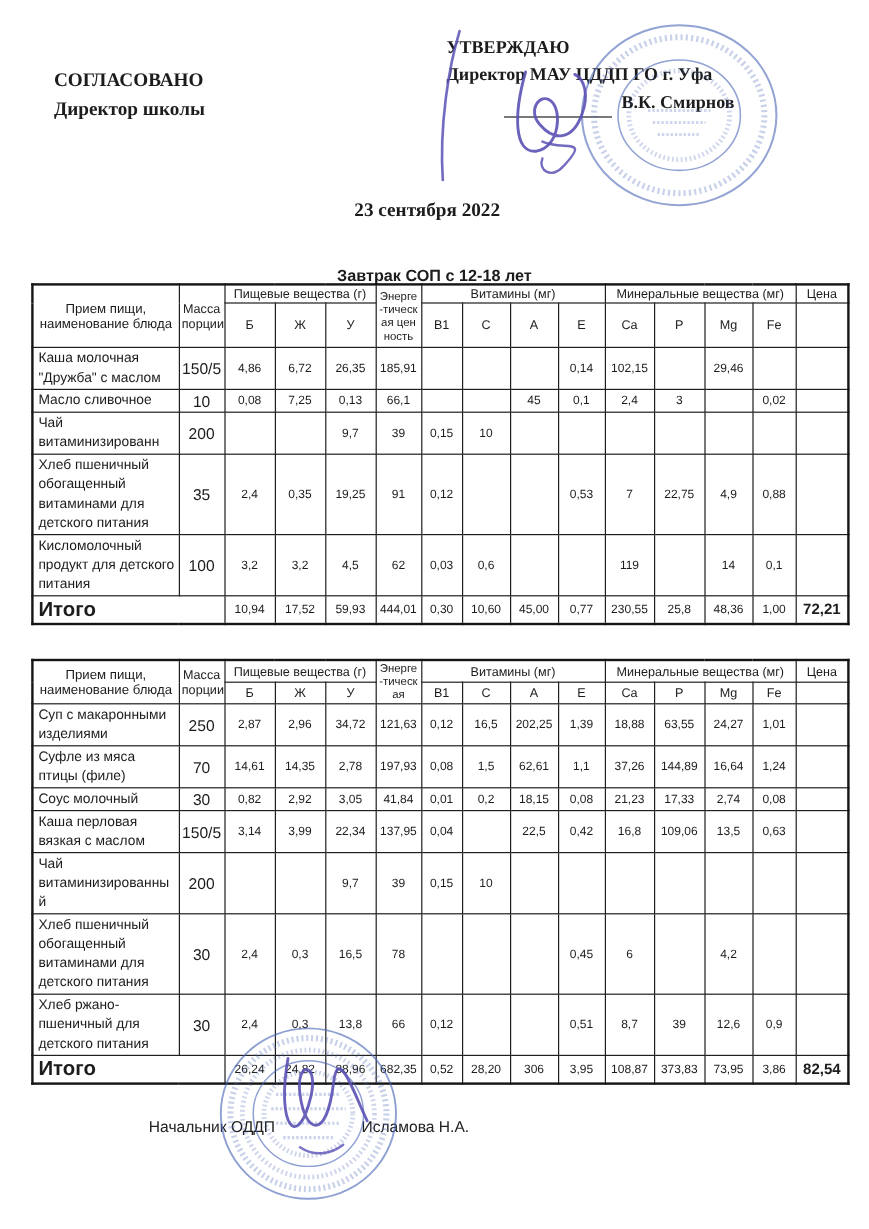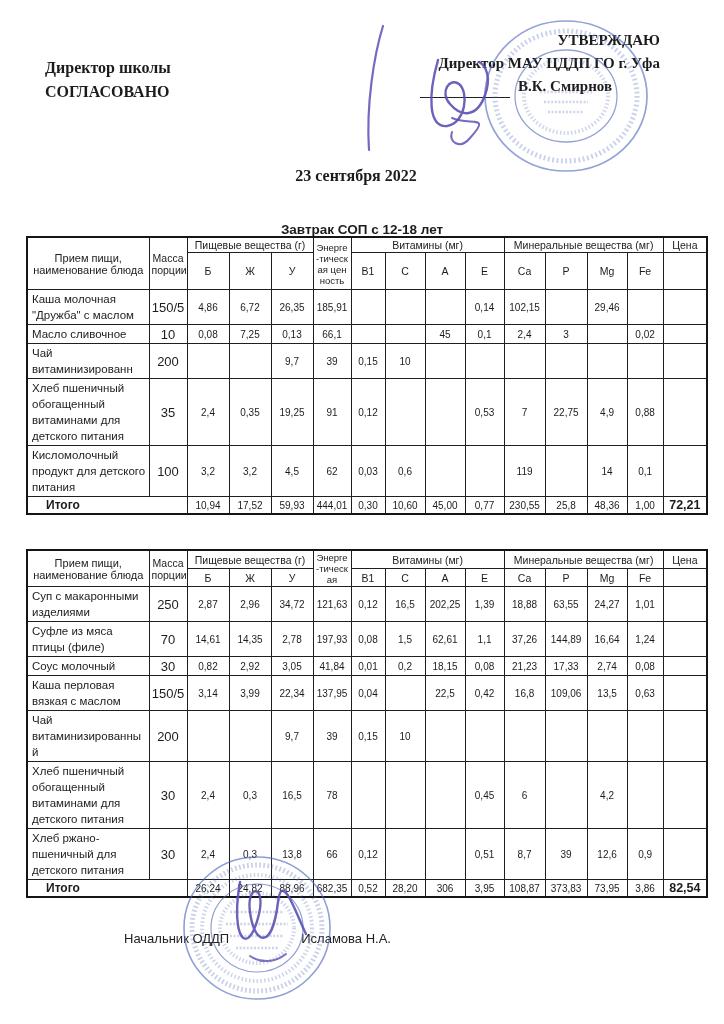--- a/index.html
+++ b/index.html
@@ -12,21 +12,21 @@
 
   
   .agreed {
     position:absolute; left:45px; top:56px;
     font-family:"Liberation Serif", serif; font-weight:bold;
     font-size:16px; line-height:24px;
   }
   .approved {
     position:absolute; left:372px; top:29px; width:288px;
     font-family:"Liberation Serif", serif; font-weight:bold;
-    font-size:15px; line-height:23px; text-align:right;
+    font-size:15px; line-height:23px; text-align:left;
   }
   .approved .sig-row { display:flex; justify-content:center; align-items:flex-end; gap:8px; }
   .underscore { display:inline-block; width:90px; height:15px; border-bottom:1.6px solid #222; }
 
   .doc-title {
     position:absolute; top:122px; left:0; width:724px; text-align:center;
     font-family:"Liberation Serif", serif; font-weight:bold; font-size:16px;
   }
   .doc-date {
     position:absolute; top:167px; left:0; width:712px; text-align:center;
@@ -52,40 +52,40 @@
   .energy-inner { font-size:9.5px; line-height:11px; word-break:break-all; }
   #breakfast thead tr:nth-child(2) th { height:34px; }
   #lunch thead tr:nth-child(2) th { height:15px; }
   .menu-table td.name {
     text-align:left; padding-left:4px; font-size:11.5px; line-height:16px;
     overflow-wrap:anywhere;
   }
   .menu-table td.mass { font-size:13px;margin-left:44px; }
   .menu-table td.num { font-size:10px; line-height:13px; }
   .menu-table td.price { font-size:10.5px; }
-  .menu-table td.total-label { text-align:left; padding-left:18px; font-weight:bold; font-size:12px; }
+  .menu-table td.total-label { text-align:left; padding-left:4px; font-weight:bold; font-size:17px; }
   .menu-table td.total-price { font-weight:bold; font-size:12.5px; }
 
   
   .footer {
     position:absolute; top:931px; left:124px; font-size:13px; color:#222;
     display:flex; gap:72px; align-items:baseline;
   }
 
   
   svg.overlay { position:absolute; left:0; top:0; pointer-events:none; z-index:5; }
 </style>
 </head>
 <body>
 
 <div class="page">
 
   <div class="agreed">
+    <div>СОГЛАСОВАНО</div>
     <div>Директор школы</div>
-    <div>СОГЛАСОВАНО</div>
   </div>
 
   <div class="approved">
     <div>УТВЕРЖДАЮ</div>
     <div>Директор МАУ ЦДДП ГО г. Уфа</div>
     <div class="sig-row">
       <span class="underscore"></span>
       <span>В.К. Смирнов</span>
     </div>
   </div>

